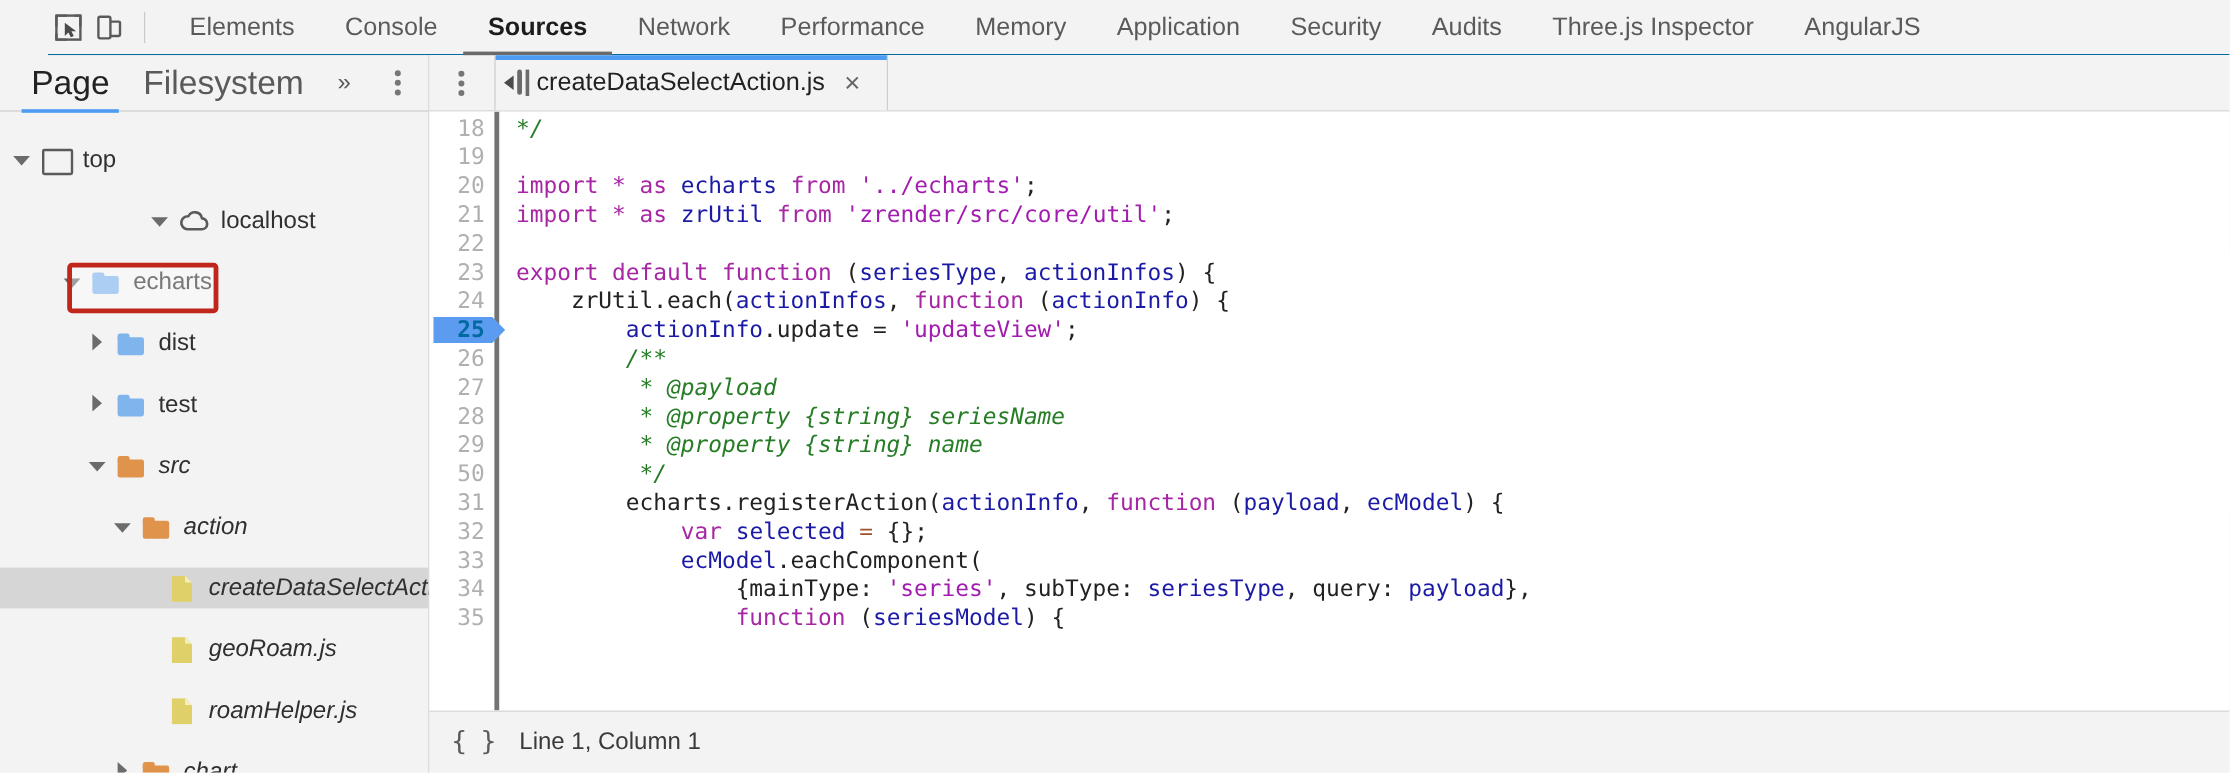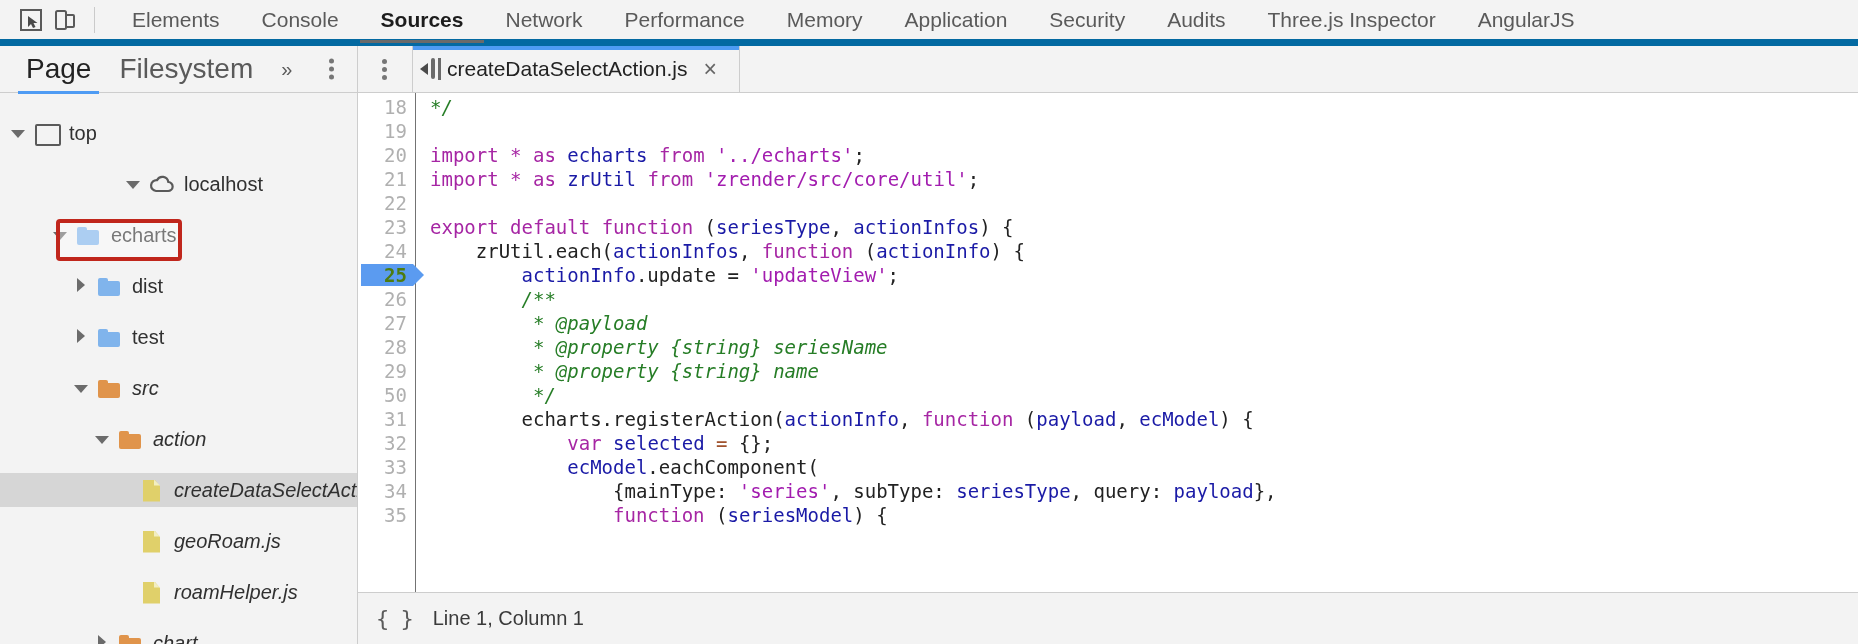--- a/index.html
+++ b/index.html
@@ -10,22 +10,22 @@
     color:#333;
     -webkit-font-smoothing:antialiased;
   }
   #app { width:1858px; height:644px; position:relative; display:flex; flex-direction:column; background:#f3f3f3; }
 
   
   .toolbar {
     height:46px; min-height:46px;
     display:flex; align-items:center;
     background:#f3f3f3;
-    border-bottom:7px solid #0369a1;
-    padding-left:14px;
+    border-bottom:1px solid #0369a1;
+    margin-left:40px;
   }
   .tb-icon {
     width:34px; height:34px;
     display:flex; align-items:center; justify-content:center;
     cursor:pointer;
   }
   .tb-sep { width:1px; height:26px; background:#cacaca; margin:0 16px 0 12px; }
   .tab {
     font-size:21px; color:#5a5a5a;
     padding:0 21px; height:46px;
@@ -159,31 +159,31 @@
     content:""; position:absolute; left:0; right:0; top:0; height:4px; background:#4e9bf3;
   }
   .etab-name { font-size:21px; color:#222; white-space:nowrap; }
   .etab-close { font-size:23px; color:#666; line-height:1; padding:2px 4px; cursor:pointer; }
 
   
   .code-wrap { flex:1; display:flex; overflow:hidden; background:#fff; position:relative; }
   .gutter {
     width:58px; min-width:58px;
     background:#fff;
-    border-right:1px solid #737373;
+    border-right:4px solid #737373;
     text-align:right;
     font-family:"DejaVu Sans Mono", monospace;
     font-size:19px;
     color:#b0b0b0;
     padding-top:2px;
     position:relative;
   }
   .gline { height:24px; line-height:24px; padding-right:8px; position:relative; }
   .gline.cur {
-    color:#4d7c0f; font-weight:bold;
+    color:#0369a1; font-weight:bold;
   }
   .gline.cur .marker {
     position:absolute; left:3px; right:-9px; top:1px; bottom:1px;
     background:#5b9bf0;
     clip-path: polygon(0 0, calc(100% - 11px) 0, 100% 50%, calc(100% - 11px) 100%, 0 100%);
     z-index:0;
   }
   .gline.cur span.n { position:relative; z-index:1; }
   .code {
     flex:1; overflow:hidden;

